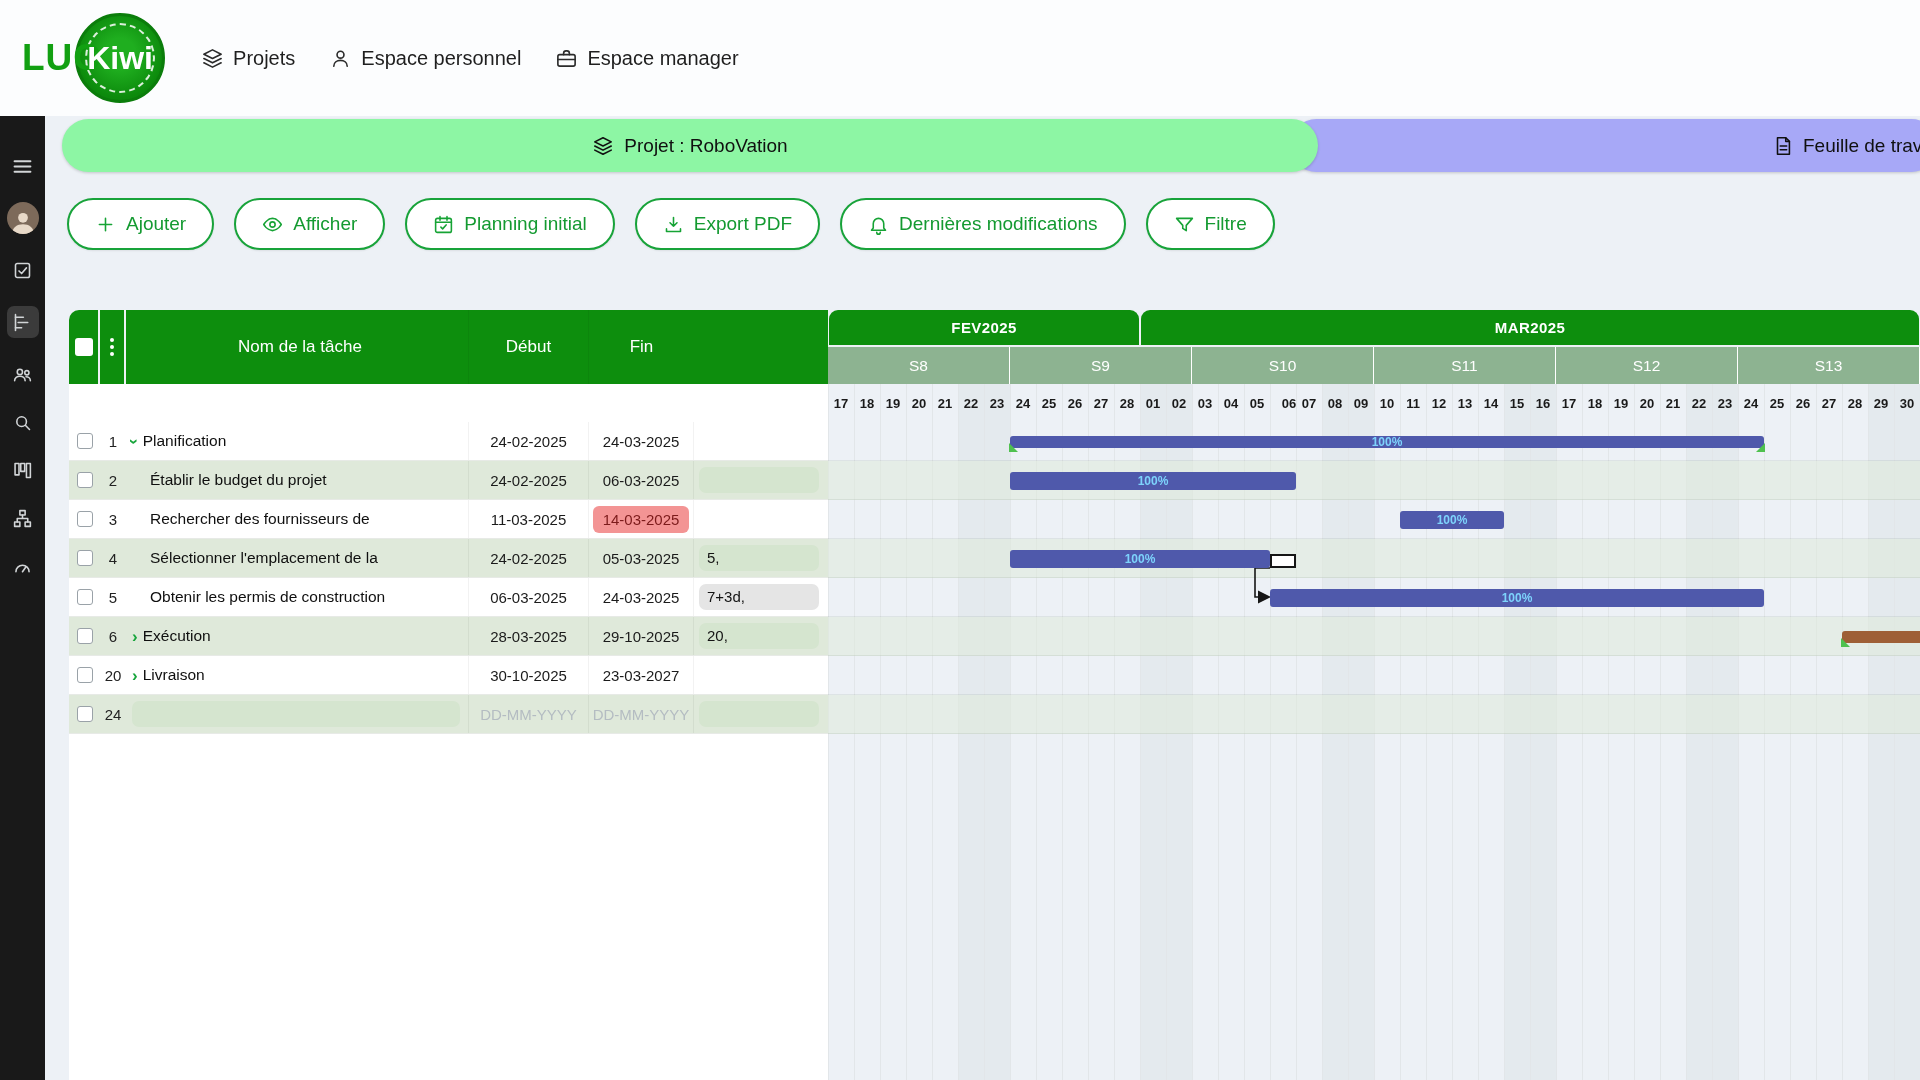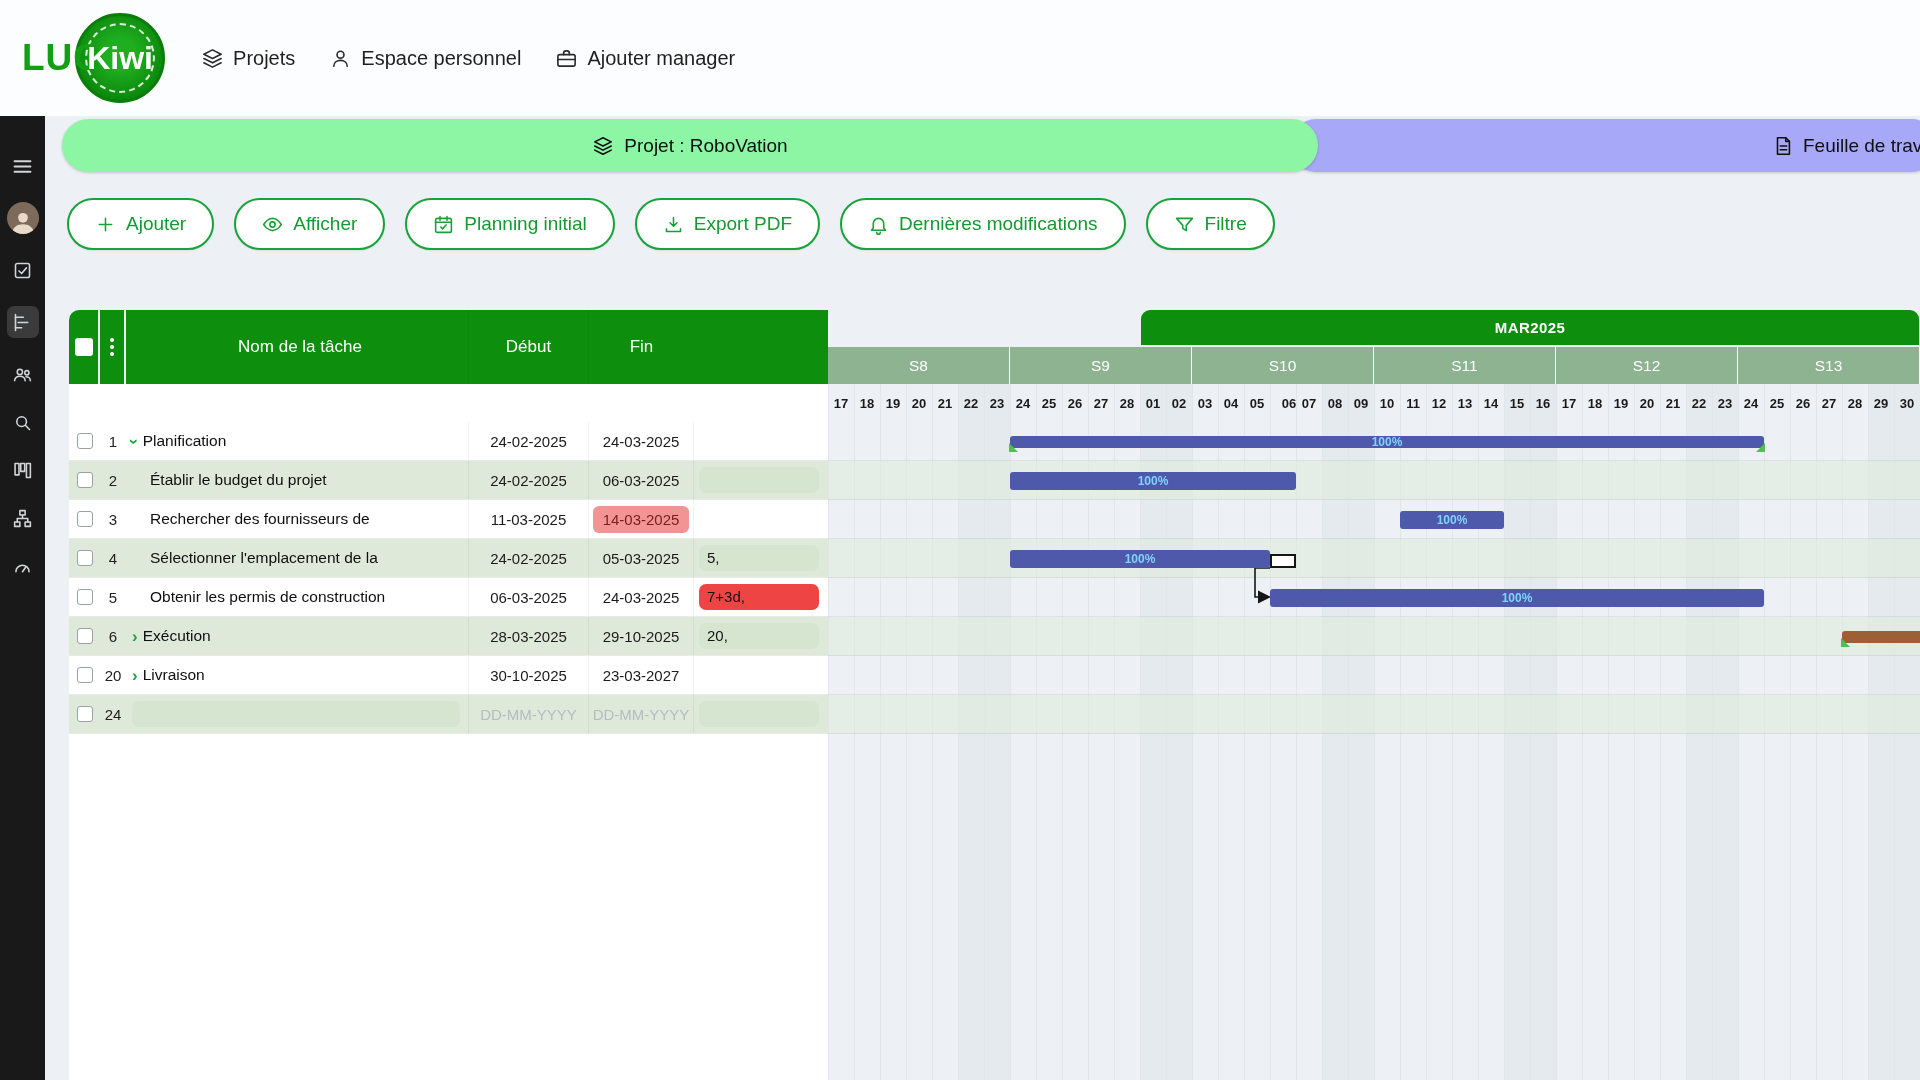--- a/index.html
+++ b/index.html
@@ -98,21 +98,21 @@
   .c5 { width:134px; padding-left:5px; font-size:15px; color:#141414; }
   .checkbox { width:16px; height:16px; border:1.5px solid #9aa2a8; border-radius:3px; background:#fff; cursor:pointer; }
   .tname { font-size:15.5px; color:#0f0f0f; }
   .chev { color:#17a53b; font-size:17px; font-weight:bold; line-height:1; display:inline-block; cursor:pointer; }
   .chev.exp { transform:rotate(90deg); }
   .date { font-size:15px; color:#1b1b1b; }
   .ph { color:#b4bcc2; }
   .overdue { background:#f39494; color:#7c1b1b; padding:5px 10px; border-radius:6px; font-size:15px; }
   .sbox { width:120px; height:26px; background:#d5e5cf; border-radius:7px; font-size:15px;
           line-height:26px; padding-left:8px; color:#141414; cursor:text; }
-  .sbox-light { background:#ef4444; }
+  .sbox-light { background:#e5e5e5; }
   .nbox { width:328px; height:26px; background:#d5e5cf; border-radius:7px; cursor:text; }
 
   .bar { position:absolute; z-index:6; background:#4f59ab; border-radius:3px; display:flex;
          align-items:center; justify-content:center; color:#7dd3fc; font-size:12px; font-weight:bold; cursor:pointer; }
   .mk { position:absolute; z-index:7; width:0; height:0; }
   .mk-s { border-bottom:9px solid #4fc14f; border-right:9px solid transparent; }
   .mk-e { border-bottom:9px solid #4fc14f; border-left:9px solid transparent; }
 
   .lagbox { position:absolute; left:1201px; top:244px; width:26px; height:14px; background:#fff;
             border:2px solid #161616; z-index:7; }
@@ -145,21 +145,21 @@
             <path d="M5 20c0-4 3.4-6 7-6s7 2 7 6"></path>
           </svg>
         <span>Espace personnel</span>
       </div>
       <div class="nav-item">
         <svg viewBox="0 0 24 24">
             <rect x="3" y="8" width="18" height="12" rx="2"></rect>
             <path d="M9 8V6.5A2.5 2.5 0 0 1 11.5 4h1A2.5 2.5 0 0 1 15 6.5V8"></path>
             <path d="M3 13h18"></path>
           </svg>
-        <span>Ajouter manager</span>
+        <span>Espace manager</span>
       </div>
     </nav>
   </header>
 
   <aside class="sidebar">
     <div class="sb-item">
       <svg viewBox="0 0 24 24" style="stroke-width:2.4">
           <path d="M3 6h18M3 12h18M3 18h18"></path>
         </svg>
     </div>
@@ -305,20 +305,21 @@
       <polygon points="1189,280.5 1189,293.5 1202,287" fill="#161616"></polygon>
     </svg>
     <div class="lagbox"></div>
   <div class="stripe" style="left: 889px;"></div>
       <div class="stripe" style="left: 1071px;"></div>
       <div class="stripe" style="left: 1253px;"></div>
       <div class="stripe" style="left: 1435px;"></div>
       <div class="stripe" style="left: 1617px;"></div>
       <div class="stripe" style="left: 1799px;"></div>
       <div class="chart-grid"></div>
+      <div class="mcell" style="left: 760px; width: 310px;">FEV2025</div>
       <div class="mcell" style="left: 1072px; width: 778px;">MAR2025</div>
       <div class="wcell" style="left: 759px; width: 182px;">S8</div>
       <div class="wcell" style="left: 941px; width: 182px;">S9</div>
       <div class="wcell" style="left: 1123px; width: 182px;">S10</div>
       <div class="wcell" style="left: 1305px; width: 182px;">S11</div>
       <div class="wcell" style="left: 1487px; width: 182px;">S12</div>
       <div class="wcell" style="left: 1669px; width: 182px;">S13</div>
       <div class="dcell" style="left: 759px;">17</div>
       <div class="dcell" style="left: 785px;">18</div>
       <div class="dcell" style="left: 811px;">19</div>

